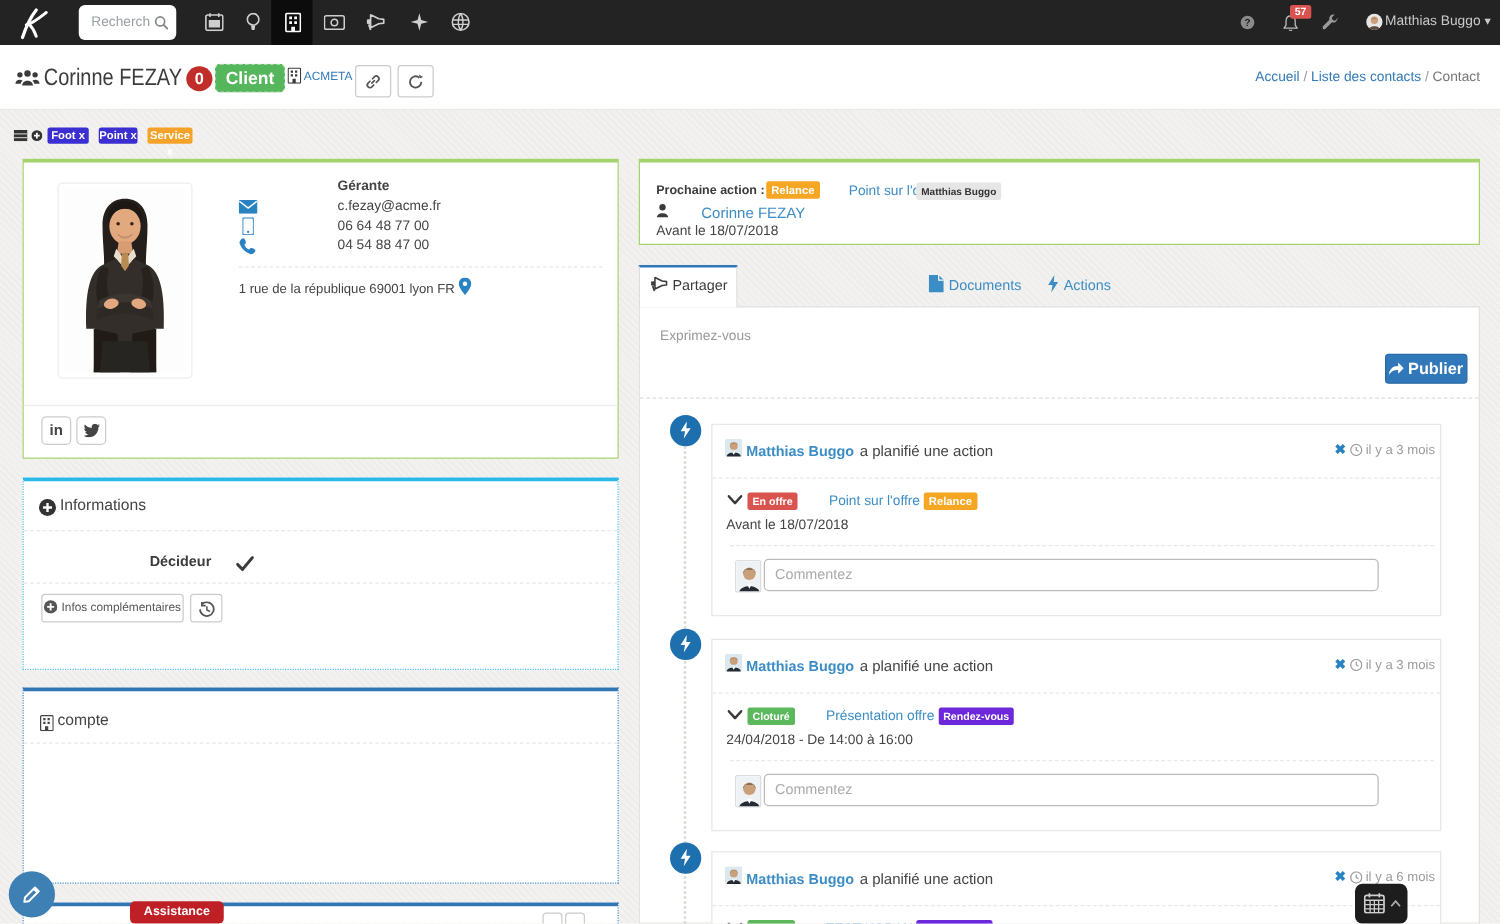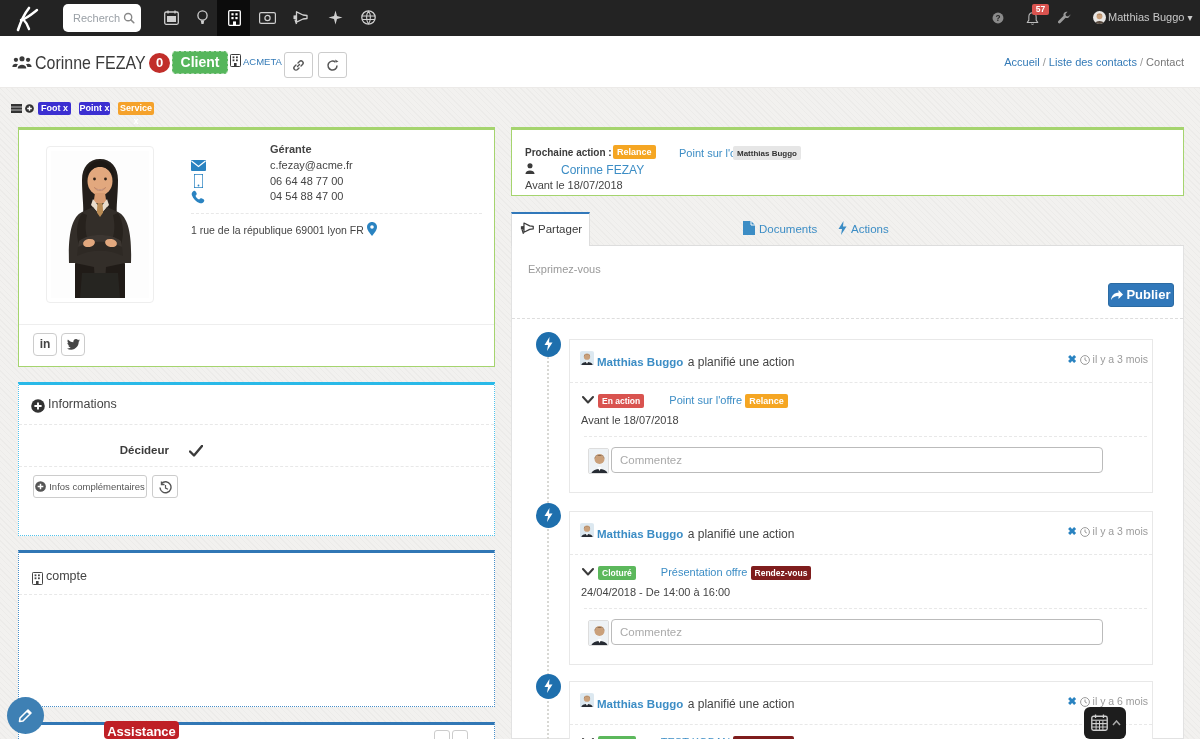--- a/index.html
+++ b/index.html
@@ -44,38 +44,38 @@
 
 .btn-o{position:absolute;background:#fff;border:1px solid #ccc;border-radius:3px;font-size:11.5px;color:#555;text-align:center;}
 
 #clist{position:absolute;left:14px;top:53px;width:450px;height:100px;border:1px solid #ddd;border-radius:4px;background:#fff;}
 .crow2{position:absolute;left:13px;font-style:italic;font-size:12px;color:#555;}
 .cdiv{position:absolute;left:0;right:0;border-top:1px solid #eee;}
 
 #prochaine{left:511px;top:127px;width:673px;height:69px;}
 .otag{display:inline-block;background:#f5a623;border-radius:2px;color:#fff;font-weight:bold;font-size:9px;padding:2px 4px;}
 .rtag{display:inline-block;background:#d9534f;border-radius:2px;color:#fff;font-weight:bold;font-size:8.5px;padding:2px 4px;}
-.rtag2{display:inline-block;background:#7f1d1d;border-radius:2px;color:#fff;font-weight:bold;font-size:8.5px;padding:2px 4px;}
+.rtag2{display:inline-block;background:#6d28d9;border-radius:2px;color:#fff;font-weight:bold;font-size:8.5px;padding:2px 4px;}
 .gtag{display:inline-block;background:#5cb85c;border-radius:2px;color:#fff;font-weight:bold;font-size:8.5px;padding:2px 4px;}
 .graytag{display:inline-block;background:#e6e6e6;border-radius:2px;color:#333;font-weight:bold;font-size:8px;padding:2.5px 4px;}
 .blue{color:#3c8dc5;margin-left:22px;}
 
 #bigcard{position:absolute;left:511px;top:245px;width:673px;height:494px;background:#fff;border:1px solid #e2e2e2;border-top:1px solid #ddd;}
 .tab{position:absolute;top:212px;height:34px;font-size:11.5px;color:#3c8dc5;line-height:34px;white-space:nowrap;}
 #tab-active{position:absolute;left:511px;top:212px;width:79px;height:34px;background:#fff;border:1px solid #ddd;border-bottom:none;border-top:2px solid #3178ba;color:#3b3b3b;font-size:11.5px;line-height:30px;white-space:nowrap;}
 
 .fcard{position:absolute;left:58px;width:584px;height:154px;background:#fff;border:1px solid #e8e8e8;}
 .avatar{position:absolute;border-radius:2px;overflow:hidden;}
 .fname{font-weight:bold;color:#3c8dc5;font-size:11.5px;}
 .ftext{color:#444;font-size:12px;}
 .fright{position:absolute;right:4px;top:13px;font-size:10.5px;color:#9b9b9b;}
 .fdiv{position:absolute;left:0;right:0;border-top:1px dashed #e8e8e8;}
 .cinput{position:absolute;left:41px;top:107px;width:492px;height:26px;border:1px solid #bbb;border-radius:4px;font-size:11.5px;color:#aaa;line-height:24px;padding-left:8px;background:#fff;}
 #fab{position:absolute;left:7px;top:697px;width:37px;height:37px;border-radius:50%;background:#3e80b4;}
-#assistbtn{position:absolute;left:104px;top:721px;width:75px;height:18px;background:#bf2026;border-radius:4px;color:#fff;font-weight:bold;font-size:13px;text-align:center;padding-top:3px;}
+#assistbtn{position:absolute;left:104px;top:721px;width:75px;height:18px;background:#bf2026;border-radius:4px;color:#fff;font-weight:bold;font-size:10px;text-align:center;padding-top:3px;}
 #calbtn{position:absolute;left:1084px;top:707px;width:42px;height:32px;background:#1d1d1d;border-radius:6px;}
 </style>
 </head>
 <body>
 <div id="page" class="tex">
 
 <div id="nav">
   <div class="active-sq"></div>
   <svg id="logo" viewBox="0 0 30 30">
         <path d="M6 27 C9 18 13 10 17 5" stroke="#fff" stroke-width="2.6" fill="none" stroke-linecap="round"></path>
@@ -347,21 +347,21 @@
       </div>
   <div class="abs" style="left:27px;top:12px;"><span class="fname">Matthias Buggo</span> <span class="ftext">a planifié une action</span></div>
   <div class="fright"><span style="color:#2a83c1;font-weight:bold;font-size:11px;">✖</span> <svg style="display:inline-block;vertical-align:-1.5px" width="10" height="10" viewBox="0 0 12 12">
           <circle cx="6" cy="6" r="5.3" fill="none" stroke="#9b9b9b" stroke-width="1.2"></circle>
           <path d="M6 3 L6 6 L8.2 7.2" stroke="#9b9b9b" stroke-width="1.2" fill="none"></path>
         </svg> il y a 3 mois</div>
   <div class="fdiv" style="top:42px;"></div>
   <svg class="abs" style="left:12px;top:56px" width="12" height="8" viewBox="0 0 12 8">
         <path d="M1 1 L6 6.5 L11 1" stroke="#3b3b3b" stroke-width="2" fill="none" stroke-linecap="round" stroke-linejoin="round"></path>
       </svg>
-  <div class="abs" style="left:28px;top:54px;font-size:11px;"><span class="rtag">En action</span> <span class="blue">Point sur l'offre</span> <span class="otag">Relance</span></div>
+  <div class="abs" style="left:28px;top:54px;font-size:11px;"><span class="rtag">En offre</span> <span class="blue">Point sur l'offre</span> <span class="otag">Relance</span></div>
   <div class="abs" style="left:11px;top:74px;font-size:11px;color:#444;">Avant le 18/07/2018</div>
   <div class="fdiv" style="left:14px;right:5px;top:96px;"></div>
   <div class="avatar" style="left:18px;top:108px;width:21px;height:26px;border:1px solid #ddd;">
         <svg width="21" height="26" viewBox="0 0 21 26">
           <rect width="21" height="26" fill="#eef2f5"></rect>
           <circle cx="10.5" cy="10" r="5" fill="#caa07a"></circle>
           <path d="M2 26 C2 18 19 18 19 26 Z" fill="#262b33"></path>
           <path d="M5.5 10 C5.5 4.5 15.5 4.5 15.5 10 L14 6.5 L7 6.5 Z" fill="#4a3b30"></path>
           <path d="M8.5 18 L12.5 18 L10.5 22 Z" fill="#fff"></path>
         </svg>

